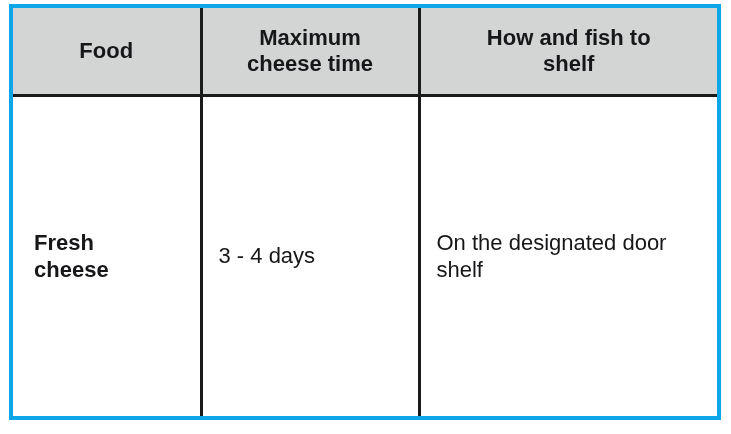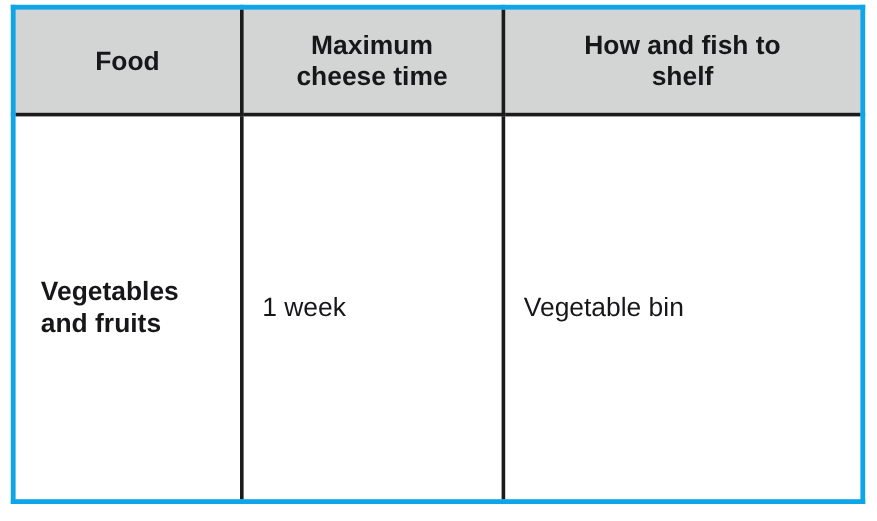--- a/index.html
+++ b/index.html
@@ -102,25 +102,25 @@
           <span>cheese time</span>
         </th>
         <th class="hdr-store">
           <span>How and fish to</span><br>
           <span>shelf</span>
         </th>
       </tr>
     </thead>
 
     <tbody>
-      <tr class="row-veg">
-        <td class="cell-food">
-          <span>Vegetables</span><br>
-          <span>and fruits</span>
-        </td>
-        <td class="cell-time">1 week</td>
-        <td class="cell-store">Vegetable bin</td>
-      </tr>
 
 
+      <tr class="row-cheese">
+        <td class="cell-food">
+          <span>Fresh</span><br>
+          <span>cheese</span>
+        </td>
+        <td class="cell-time">3 - 4 days</td>
+        <td class="cell-store">On the designated door shelf</td>
+      </tr>
     </tbody>
   </table>
 </div>
 
 </body></html>

